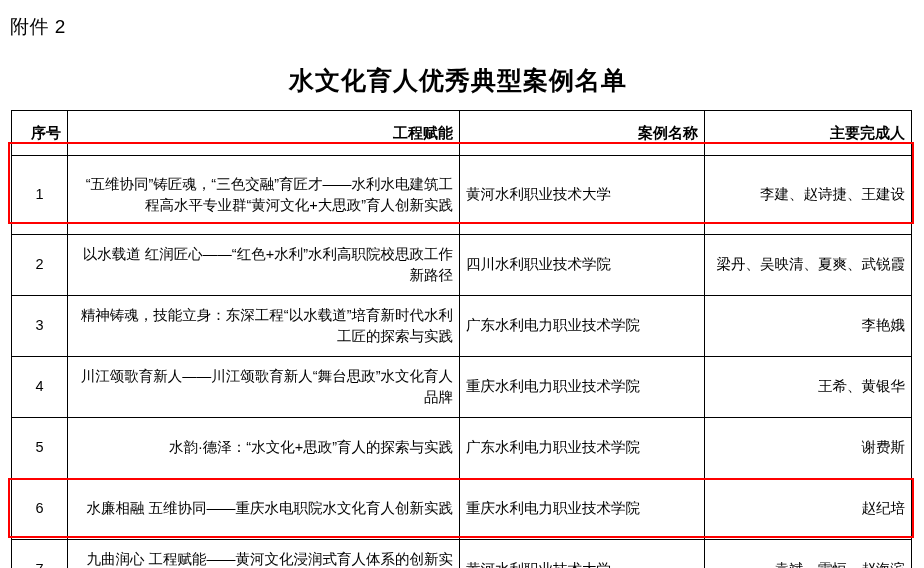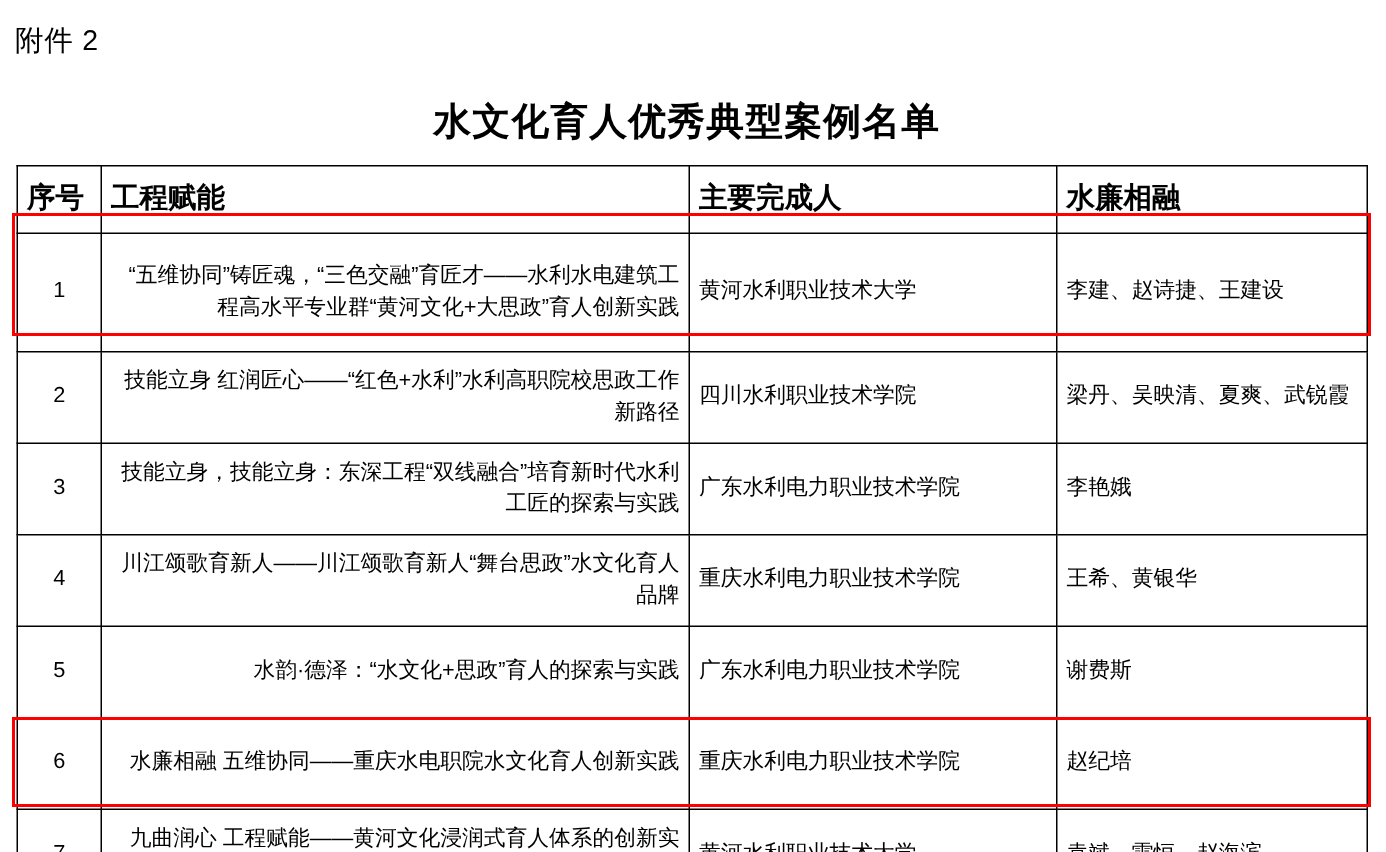--- a/index.html
+++ b/index.html
@@ -51,41 +51,41 @@
   }
   table.list-table th,
   table.list-table td {
     border: 1px solid #000000;
     padding: 6px 6px;
     font-size: 14.5px;
     line-height: 1.45;
     vertical-align: middle;
   }
   table.list-table th {
-    text-align: left;
+    text-align: right;
     font-weight: bold;
-    font-size: 19px;
+    font-size: 15px;
     height: 32px;
   }
   col.c-index { width: 56px; }
   col.c-name  { width: 392px; }
   col.c-unit  { width: 245px; }
   col.c-person{ width: 207px; }
 
   td.idx {
     text-align: center;
     font-size: 15px;
   }
   td.name {
     text-align: right;
   }
   td.unit {
   }
   td.person {
-    text-align: left;
+    text-align: right;
   }
   tr.tall td { height: 66px; }
   tr.mid td { height: 48px; }
 
   
   .hl {
     position: absolute;
     border: 2.5px solid #ff0000;
     box-sizing: border-box;
     pointer-events: none;
@@ -116,40 +116,40 @@
     <colgroup>
       <col class="c-index">
       <col class="c-name">
       <col class="c-unit">
       <col class="c-person">
     </colgroup>
     <thead>
       <tr>
         <th>序号</th>
         <th>工程赋能</th>
+        <th>案例名称</th>
         <th>主要完成人</th>
-        <th>水廉相融</th>
       </tr>
     </thead>
     <tbody>
       <tr class="tall">
         <td class="idx">1</td>
         <td class="name">“五维协同”铸匠魂，“三色交融”育匠才——水利水电建筑工程高水平专业群“黄河文化+大思政”育人创新实践</td>
         <td class="unit">黄河水利职业技术大学</td>
         <td class="person">李建、赵诗捷、王建设</td>
       </tr>
       <tr class="mid">
         <td class="idx">2</td>
-        <td class="name">技能立身 红润匠心——“红色+水利”水利高职院校思政工作新路径</td>
+        <td class="name">以水载道 红润匠心——“红色+水利”水利高职院校思政工作新路径</td>
         <td class="unit">四川水利职业技术学院</td>
         <td class="person">梁丹、吴映清、夏爽、武锐霞</td>
       </tr>
       <tr class="mid">
         <td class="idx">3</td>
-        <td class="name">技能立身，技能立身：东深工程“双线融合”培育新时代水利工匠的探索与实践</td>
+        <td class="name">精神铸魂，技能立身：东深工程“以水载道”培育新时代水利工匠的探索与实践</td>
         <td class="unit">广东水利电力职业技术学院</td>
         <td class="person">李艳娥</td>
       </tr>
       <tr class="mid">
         <td class="idx">4</td>
         <td class="name">川江颂歌育新人——川江颂歌育新人“舞台思政”水文化育人品牌</td>
         <td class="unit">重庆水利电力职业技术学院</td>
         <td class="person">王希、黄银华</td>
       </tr>
       <tr class="mid">

